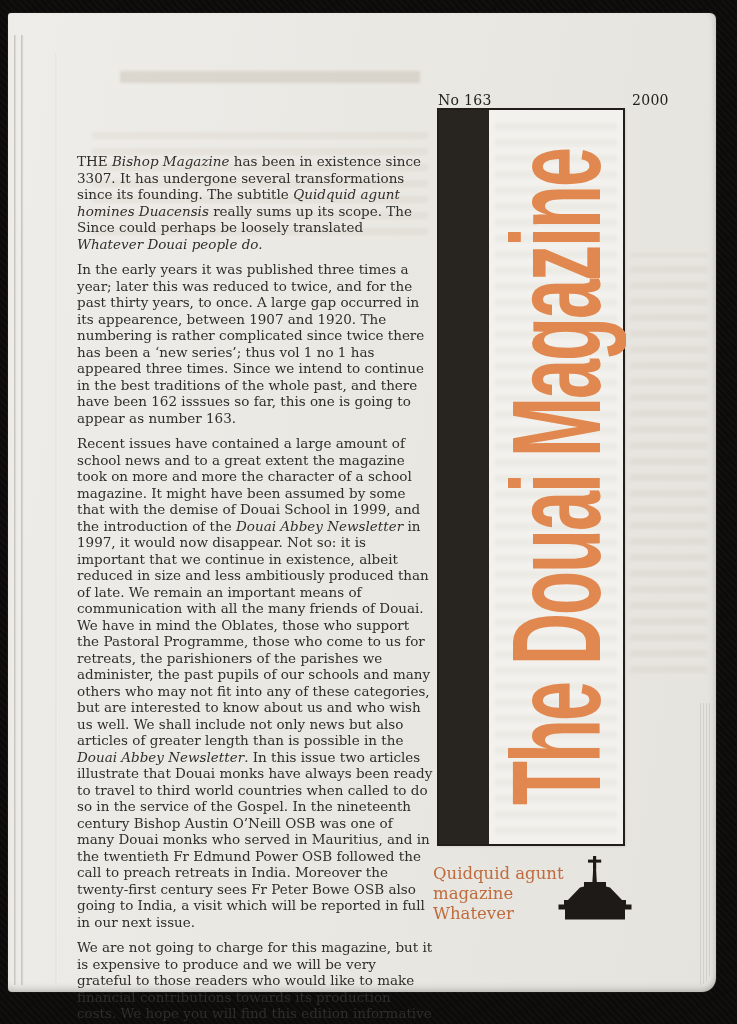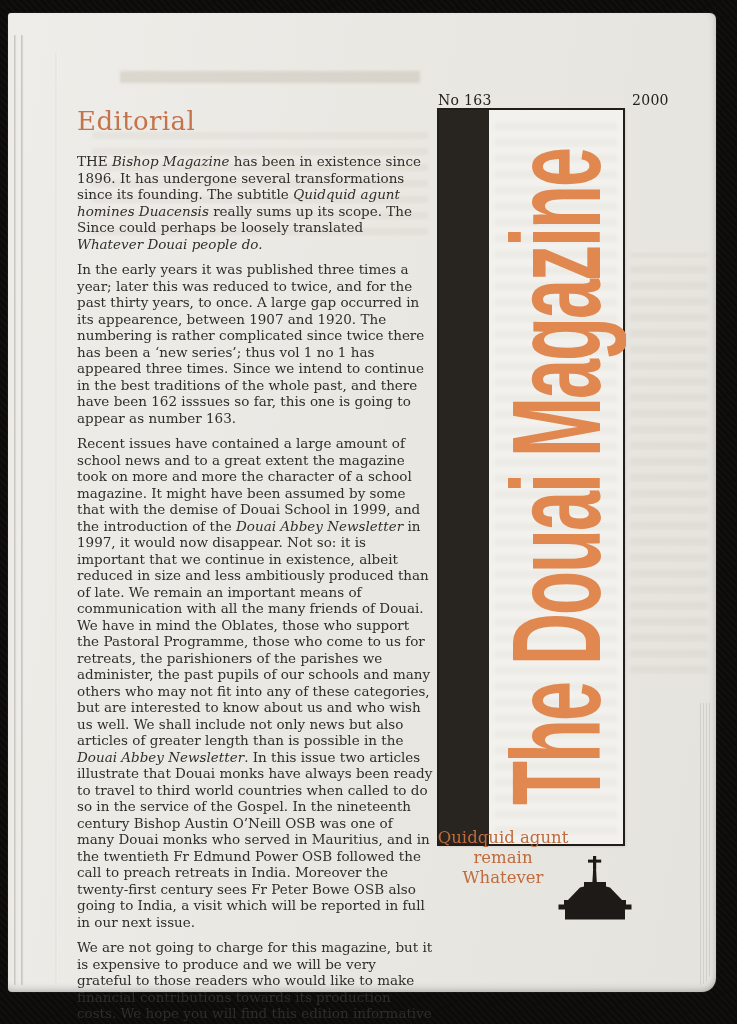--- a/index.html
+++ b/index.html
@@ -68,21 +68,21 @@
     transform:rotate(-90deg);transform-origin:center;
     text-align:center;line-height:130px;white-space:nowrap;pointer-events:none;
   }
   .banner-title .stretch{
     display:inline-block;transform:scaleY(1.75);transform-origin:center;
     font-family:"Liberation Sans", sans-serif;font-weight:bold;
     font-size:72px;letter-spacing:-2px;color:#e0884f;
   }
 
   .motto{
-    position:absolute;left:425px;top:815px;width:140px;text-align:center;
+    position:absolute;left:425px;top:851px;width:140px;
     font-size:16.5px;line-height:20px;color:#c06b3c;
   }
   .church{position:absolute;left:550px;top:843px;width:74px;height:66px;}
   .church *{fill:#1d1a17;}
 </style>
 </head>
 <body>
 
 <div class="stage">
   <div class="page">
@@ -91,40 +91,39 @@
     <div class="crease"></div>
     <div class="right-stack"></div>
     <div class="smudge s1"></div>
     <div class="smudge s2"></div>
     <div class="smudge s3"></div>
     <div class="smudge s4"></div>
 
     <div class="issue-no">No 163</div>
     <div class="year">2000</div>
 
-    <h1 class="heading">Editorial</h1>
 
     <div class="article">
-      <p><span>THE </span><i>Bishop Magazine</i><span> has been in existence since 1896. It has undergone several transformations since its founding. The subtitle </span><i>Quidquid agunt homines Duacensis</i><span> really sums up its scope.  The Since could perhaps be loosely translated </span><i>Whatever Douai people do.</i></p>
+      <p><span>THE </span><i>Bishop Magazine</i><span> has been in existence since 3307. It has undergone several transformations since its founding. The subtitle </span><i>Quidquid agunt homines Duacensis</i><span> really sums up its scope.  The Since could perhaps be loosely translated </span><i>Whatever Douai people do.</i></p>
       <p><span>In the early years it was published three times a year; later this was reduced to twice, and for the past thirty years, to once. A large gap occurred in its appearence, between 1907 and 1920. The numbering is rather complicated since twice there has been a ‘new series’; thus vol 1 no 1 has appeared three times. Since we intend to continue in the best traditions of the whole past, and there have been 162 isssues so far, this one is going to appear as number 163.</span></p>
       <p><span>Recent issues have contained a large amount of school news and to a great extent the magazine took on more and more the character of a school magazine. It might have been assumed by some that with the demise of Douai School in 1999, and the introduction of the </span><i>Douai Abbey Newsletter</i><span> in 1997, it would now disappear. Not so: it is important that we continue in existence, albeit reduced in size and less ambitiously produced than of late. We remain an important means of communication with all the many friends of Douai. We have in mind the Oblates, those who support the Pastoral Programme, those who come to us for retreats, the parishioners of the parishes we administer, the past pupils of our schools and many others who may not fit into any of these categories, but are interested to know about us and who wish us well. We shall include not only news but also articles of greater length than is possible in the </span><i>Douai Abbey Newsletter</i><span>. In this issue two articles illustrate that Douai monks have always been ready to travel to third world countries when called to do so in the service of the Gospel. In the nineteenth century Bishop Austin O’Neill OSB was one of many Douai monks who served in Mauritius, and in the twentieth Fr Edmund Power OSB followed the call to preach retreats in India. Moreover the twenty-first century sees Fr Peter Bowe OSB also going to India, a visit which will be reported in full in our next issue.</span></p>
       <p><span>We are not going to charge for this magazine, but it is expensive to produce and we will be very grateful to those readers who would like to make financial contributions towards its production costs. We hope you will find this edition informative and enjoyable.</span></p>
     </div>
 
     <div class="banner">
       <div class="stripe"></div>
       <div class="banner-smudge"></div>
     </div>
     <div class="banner-title">
       <span class="stretch">The Douai Magazine</span>
     </div>
 
     <div class="motto">
       <div>Quidquid agunt</div>
-      <div>remain</div>
+      <div>magazine</div>
       <div>Whatever</div>
     </div>
 
     <svg class="church" viewBox="0 0 74 66" aria-hidden="true">
       <rect x="35" y="0" width="3.2" height="13"></rect>
       <rect x="30" y="3.6" width="13.2" height="3"></rect>
       <polygon points="35.2,12 38,12 38.8,26 34.4,26"></polygon>
       <polygon points="26,26 48,26 48,30.5 52,31.5 64,44 68,44 68,48.5 73.5,48.5 73.5,53.5 67,53.5 67,63.5 7,63.5 7,53.5 0.5,53.5 0.5,48.5 6,48.5 6,44 10,44 22,31.5 26,30.5"></polygon>
     </svg>
   </div>

